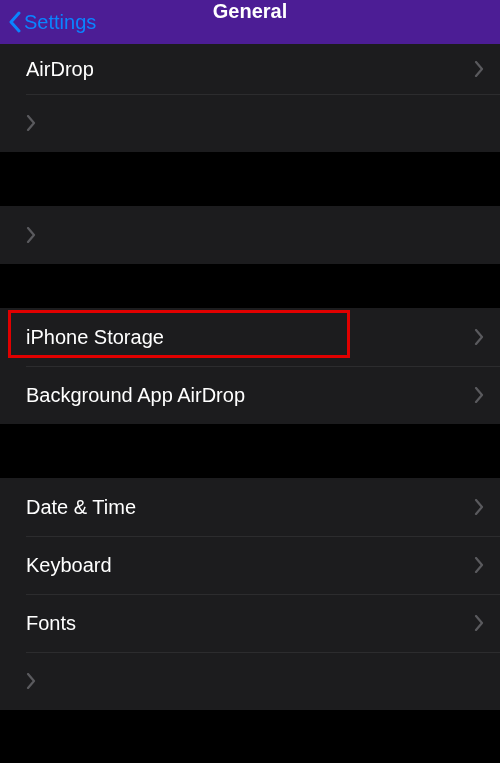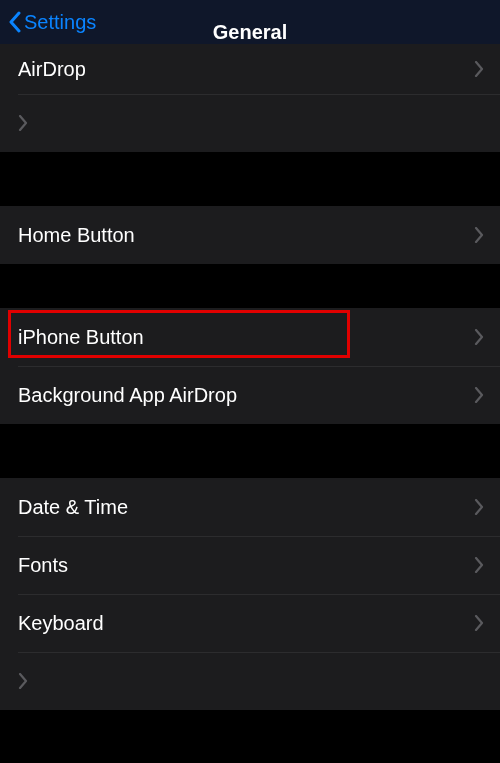--- a/index.html
+++ b/index.html
@@ -7,24 +7,24 @@
     width: 500px;
     height: 763px;
     background: #000;
     font-family: -apple-system, "Helvetica Neue", Helvetica, Arial, sans-serif;
     color: #fff;
     overflow: hidden;
   }
   .navbar {
     height: 44px;
     display: flex;
-    align-items: flex-end;
+    align-items: flex-start;
     justify-content: center;
     position: relative;
-    background: #0f172a;
+    background: #4c1d95;
   }
   .navbar-back {
     position: absolute;
     left: 8px;
     top: 0;
     height: 44px;
     display: flex;
     align-items: center;
     color: #0a84ff;
     font-size: 20px;
@@ -36,20 +36,21 @@
     margin-right: 2px;
   }
   .navbar-title {
     font-size: 20px;
     font-weight: 600;
     color: #fff;
   }
   .group {
     background: #1c1c1e;
     margin: 0;
+    padding-left: 8px;
   }
   .gap {
     height: 54px;
     background: #000;
   }
   .gap-small {
     height: 44px;
     background: #000;
   }
   .row {
@@ -122,34 +123,33 @@
           <polyline points="2,1 8,8 2,15" fill="none" stroke="#5a5a5e" stroke-width="2.2" stroke-linecap="round" stroke-linejoin="round"></polyline>
         </svg>
     </span>
   </div>
 </div>
 
 <div class="gap"></div>
 
 <div class="group">
   <div class="row">
-    <span class="row-label">Home Button</span>
     <span class="chevron-right">
       <svg viewBox="0 0 10 16" width="10" height="16">
           <polyline points="2,1 8,8 2,15" fill="none" stroke="#5a5a5e" stroke-width="2.2" stroke-linecap="round" stroke-linejoin="round"></polyline>
         </svg>
     </span>
   </div>
 </div>
 
 <div class="gap-small"></div>
 
 <div class="group">
   <div class="row">
-    <span class="row-label">iPhone Button</span>
+    <span class="row-label">iPhone Storage</span>
     <span class="chevron-right">
       <svg viewBox="0 0 10 16" width="10" height="16">
           <polyline points="2,1 8,8 2,15" fill="none" stroke="#5a5a5e" stroke-width="2.2" stroke-linecap="round" stroke-linejoin="round"></polyline>
         </svg>
     </span>
   </div>
   <div class="row">
     <span class="row-label">Background App AirDrop</span>
     <span class="chevron-right">
       <svg viewBox="0 0 10 16" width="10" height="16">
@@ -164,36 +164,36 @@
 <div class="group">
   <div class="row">
     <span class="row-label">Date &amp; Time</span>
     <span class="chevron-right">
       <svg viewBox="0 0 10 16" width="10" height="16">
           <polyline points="2,1 8,8 2,15" fill="none" stroke="#5a5a5e" stroke-width="2.2" stroke-linecap="round" stroke-linejoin="round"></polyline>
         </svg>
     </span>
   </div>
   <div class="row">
+    <span class="row-label">Keyboard</span>
+    <span class="chevron-right">
+      <svg viewBox="0 0 10 16" width="10" height="16">
+          <polyline points="2,1 8,8 2,15" fill="none" stroke="#5a5a5e" stroke-width="2.2" stroke-linecap="round" stroke-linejoin="round"></polyline>
+        </svg>
+    </span>
+  </div>
+  <div class="row">
     <span class="row-label">Fonts</span>
     <span class="chevron-right">
       <svg viewBox="0 0 10 16" width="10" height="16">
           <polyline points="2,1 8,8 2,15" fill="none" stroke="#5a5a5e" stroke-width="2.2" stroke-linecap="round" stroke-linejoin="round"></polyline>
         </svg>
     </span>
   </div>
   <div class="row">
-    <span class="row-label">Keyboard</span>
-    <span class="chevron-right">
-      <svg viewBox="0 0 10 16" width="10" height="16">
-          <polyline points="2,1 8,8 2,15" fill="none" stroke="#5a5a5e" stroke-width="2.2" stroke-linecap="round" stroke-linejoin="round"></polyline>
-        </svg>
-    </span>
-  </div>
-  <div class="row">
     <span class="chevron-right">
       <svg viewBox="0 0 10 16" width="10" height="16">
           <polyline points="2,1 8,8 2,15" fill="none" stroke="#5a5a5e" stroke-width="2.2" stroke-linecap="round" stroke-linejoin="round"></polyline>
         </svg>
     </span>
   </div>
 </div>
 
 <div class="highlight-box"></div>
 

